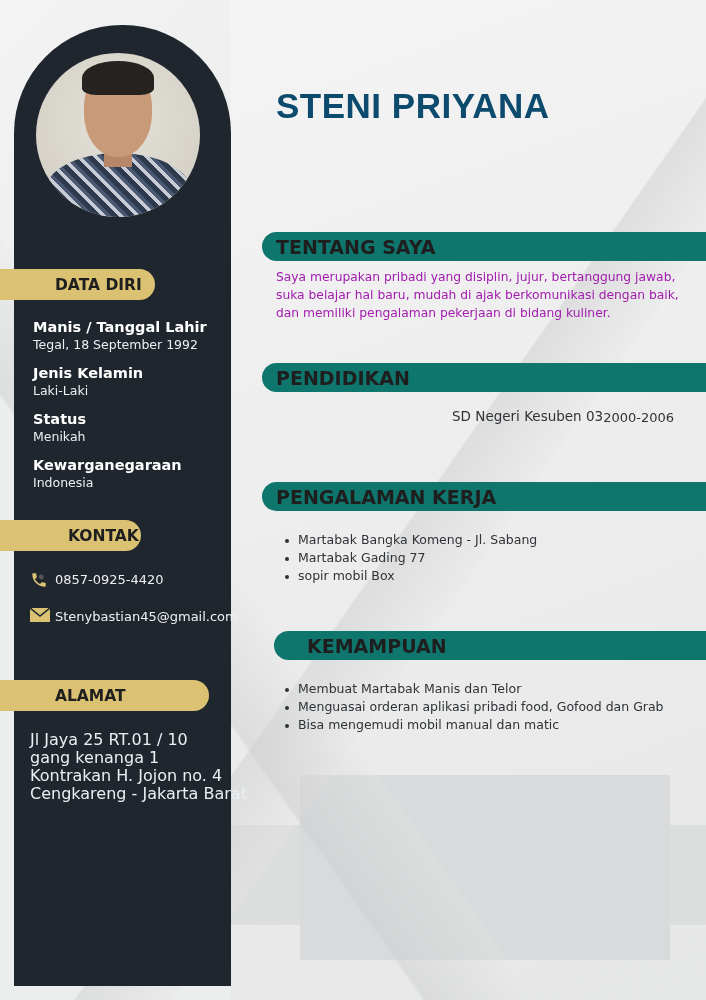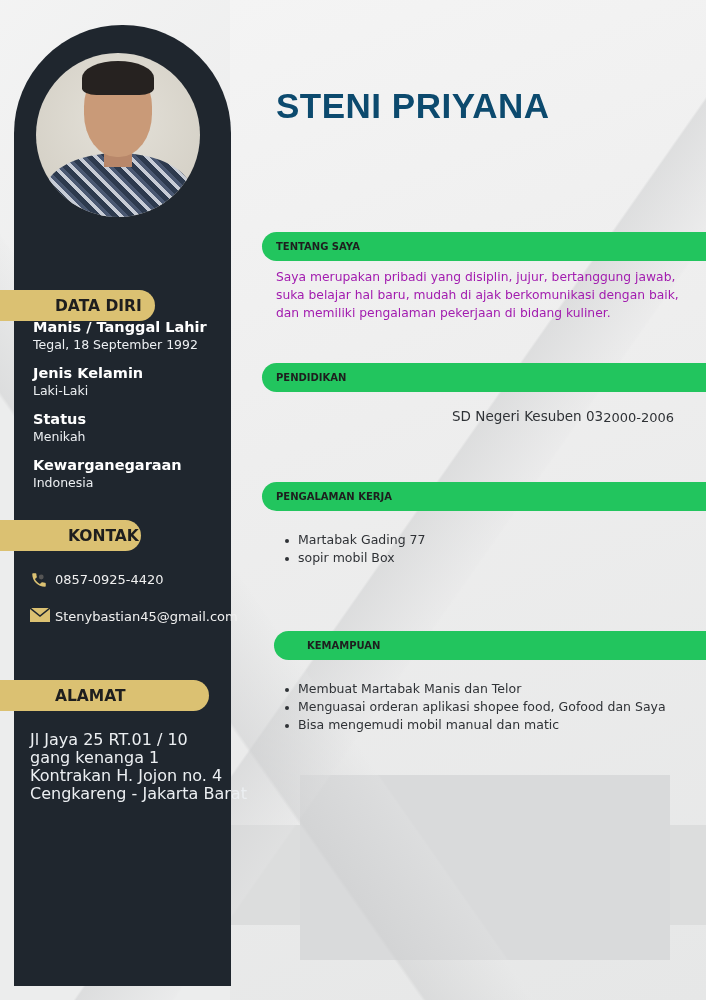--- a/index.html
+++ b/index.html
@@ -56,24 +56,24 @@
   .contact-row .icon { width: 20px; height: 16px; margin-right: 5px; display: inline-block; }
   .address { position: absolute; left: 30px; top: 731px; z-index: 2; color: #eceff2; font-size: 16px; line-height: 18px; }
 
   
   .name {
     position: absolute; left: 276px; top: 86px; z-index: 2;
     font-family: "Liberation Sans", sans-serif; font-weight: bold;
     font-size: 35px; letter-spacing: 0.5px; color: #0c4a6e;
   }
   .banner {
-    position: absolute; left: 262px; right: 0; height: 29px; background: #22c55e;
+    position: absolute; left: 262px; right: 0; height: 29px; background: #0f766e;
     border-radius: 15px 0 0 15px; z-index: 2;
     display: flex; align-items: center; padding-left: 14px;
-    font-weight: bold; font-size: 10px; color: #1e1e1e;
+    font-weight: bold; font-size: 19px; color: #1e1e1e;
   }
   .para { position: absolute; left: 276px; top: 268px; width: 410px; z-index: 2;
     font-size: 12.3px; line-height: 18px; color: #a21caf; }
   .edu-row { position: absolute; left: 276px; top: 408px; width: 398px; z-index: 2;
     display: flex; justify-content: flex-end; font-size: 13.5px; color: #2f3236; }
   .edu-row .years { font-size: 13px; padding-top: 2px; }
   ul.bullets { position: absolute; left: 282px; z-index: 2; list-style: none;
     font-size: 12.5px; line-height: 18px; color: #2f3236; }
   ul.bullets li { position: relative; padding-left: 16px; }
   ul.bullets li::before { content: ""; position: absolute; left: 3px; top: 8px; width: 4px; height: 4px; border-radius: 50%; background: #2f3236; }
@@ -92,21 +92,21 @@
 
 <div class="sidebar"></div>
 
 <div class="avatar">
   <div class="shirt"></div>
   <div class="neck"></div>
   <div class="head"></div>
   <div class="hair"></div>
 </div>
 
-<div class="pill-left" style="top:269px; width:155px; padding-left:55px;margin-top:21px;">
+<div class="pill-left" style="top:269px; width:155px; padding-left:55px;">
   <span>DATA DIRI</span>
 </div>
 <div class="side-text" style="left:33px; top:318px;">
   <span class="label">Manis / Tanggal Lahir</span>
   <span class="value">Tegal, 18 September 1992</span>
   <span class="label">Jenis Kelamin</span>
   <span class="value">Laki-Laki</span>
   <span class="label">Status</span>
   <span class="value">Menikah</span>
   <span class="label">Kewarganegaraan</span>
@@ -161,24 +161,25 @@
 </div>
 <div class="edu-row">
   <span>SD Negeri Kesuben 03</span>
   <span class="years">2000-2006</span>
 </div>
 
 <div class="banner" style="top:482px;">
   <span>PENGALAMAN KERJA</span>
 </div>
 <ul class="bullets" style="top:531px;">
+  <li>Martabak Bangka Komeng - Jl. Sabang</li>
   <li>Martabak Gading 77</li>
   <li>sopir mobil Box</li>
 </ul>
 
 <div class="banner" style="top:631px; left:274px; padding-left:33px;">
   <span>KEMAMPUAN</span>
 </div>
 <ul class="bullets" style="top:680px;">
   <li>Membuat Martabak Manis dan Telor</li>
-  <li>Menguasai orderan aplikasi shopee food, Gofood dan Saya</li>
+  <li>Menguasai orderan aplikasi pribadi food, Gofood dan Grab</li>
   <li>Bisa mengemudi mobil manual dan matic</li>
 </ul>
 
 </body></html>

